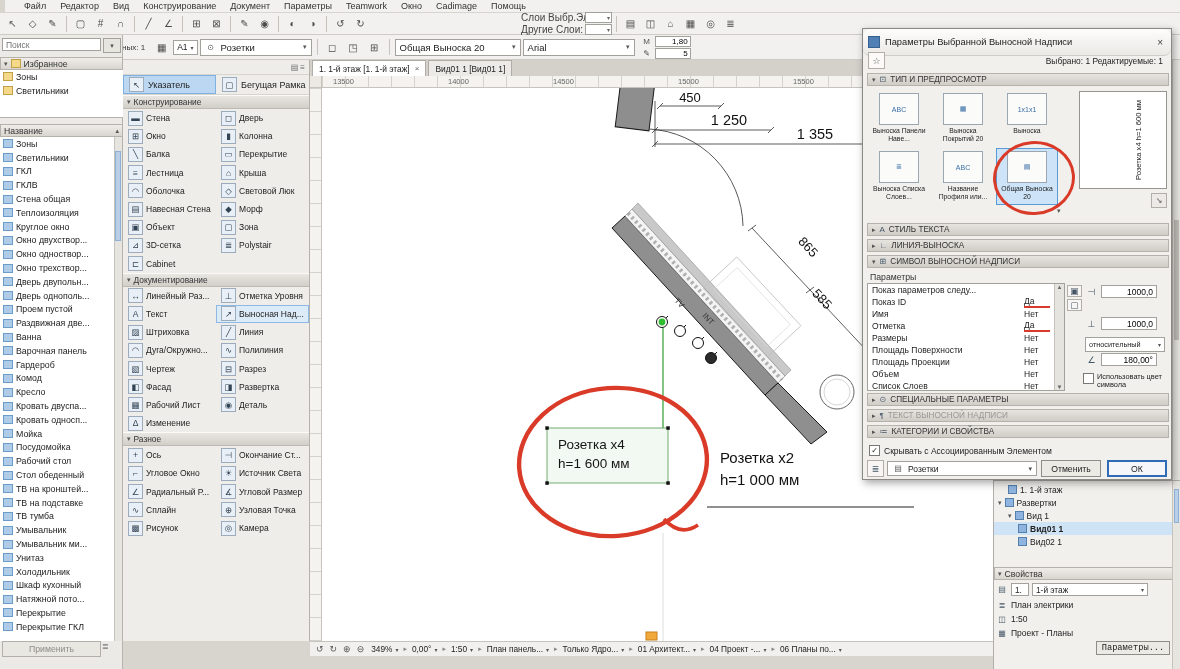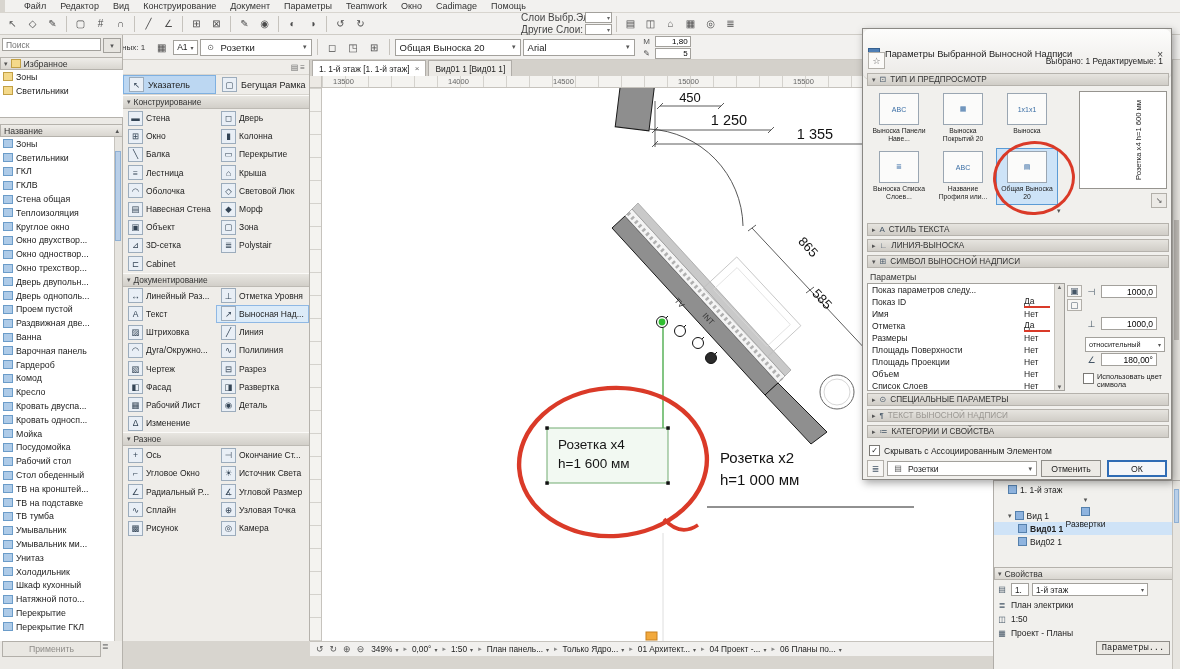--- a/index.html
+++ b/index.html
@@ -60,21 +60,21 @@
   .tab .x{font-size:8px;color:#666;}
   #corner{position:absolute;left:0;top:16px;width:12px;height:12px;background:#ece9e4;border-right:1px solid #c6c3bd;border-bottom:1px solid #c6c3bd;box-sizing:border-box;}
   #hruler{position:absolute;left:12px;top:16px;right:0;height:12px;background:#f4f3f0;border-bottom:1px solid #c6c3bd;box-sizing:border-box;background-image:repeating-linear-gradient(90deg,#d4d2cd 0 1px,transparent 1px 23px);}
   .rnum{position:absolute;top:1px;font-size:7.5px;color:#666;}
   #vruler{position:absolute;left:0;top:28px;width:12px;bottom:0;background:#f4f3f0;border-right:1px solid #c6c3bd;box-sizing:border-box;background-image:repeating-linear-gradient(180deg,#d4d2cd 0 1px,transparent 1px 23px);}
   #drawing{position:absolute;left:12px;top:28px;}
   #canvas-vscroll{position:absolute;right:0;top:60px;width:8px;bottom:28px;background:#e7e5e0;border-left:1px solid #c6c3bd;box-sizing:border-box;z-index:2;}
   #canvas-vthumb{position:absolute;left:1px;top:160px;width:5px;height:120px;background:#c0bdb7;}
   
   #dialog{position:absolute;left:862px;top:28px;width:310px;height:452px;background:#f1f0ed;border:1px solid #8a8884;box-shadow:2px 3px 8px rgba(0,0,0,.35);box-sizing:border-box;z-index:4;}
-  #dlg-title{height:18px;background:linear-gradient(#fdfdfc,#ebe9e6);border-bottom:1px solid #cfcdc8;display:flex;align-items:center;padding:16px 5px;gap:5px;font-size:9.3px;color:#222;border-radius:7px;}
+  #dlg-title{height:18px;background:linear-gradient(#fdfdfc,#ebe9e6);border-bottom:1px solid #cfcdc8;display:flex;align-items:center;padding:4px 5px;gap:5px;font-size:9.3px;color:#222;border-radius:7px;}
   #dlg-app-ico{width:10px;height:10px;background:#4f7fb5;border:1px solid #35608f;flex:none;}
   #dlg-close{margin-left:auto;font-size:10px;color:#444;padding:0 3px;}
   #dlg-star{position:absolute;left:5px;top:23px;width:15px;height:15px;border:1px solid #b2afa9;background:#fbfaf8;font-size:9px;display:flex;align-items:center;justify-content:center;color:#555;}
   #dlg-selinfo{position:absolute;right:8px;top:27px;font-size:8.4px;color:#222;}
   .secbar{position:absolute;left:4px;width:302px;height:13px;background:linear-gradient(#e6e4df,#d0cdc7);border:1px solid #b5b2ac;display:flex;align-items:center;gap:4px;font-size:8.2px;color:#333;padding:0 4px;box-sizing:border-box;white-space:nowrap;}
   .secbar .secico{font-size:8px;color:#456;}
   .secbar.disabled{color:#9a9792;}
   #preset-grid{position:absolute;left:4px;top:60px;width:196px;height:118px;display:flex;flex-wrap:wrap;align-content:flex-start;}
   .preset{width:62px;height:57px;margin:1px 1px 0 1px;display:flex;flex-direction:column;align-items:center;border:1px solid transparent;box-sizing:border-box;}
   .preset.psel{background:#cde3f7;border-color:#5b9bd5;}
@@ -875,21 +875,21 @@
     <div id="btn-cancel" class="btn">Отменить</div>
     <div id="btn-ok" class="btn">ОК</div>
   </div>
 
   <div id="navigator">
     <div id="nav-tree">
         <div class="trow" style="padding-left: 14px;">
           <span class="tico2"></span>
           <span>1. 1-й этаж</span>
         </div>
-        <div class="trow" style="padding-left: 4px; flex-direction: column;">
+        <div class="trow" style="padding-left: 4px;">
           <span class="caret">▾</span>
           <span class="tico2"></span>
           <span>Развертки</span>
         </div>
         <div class="trow" style="padding-left: 14px;">
           <span class="caret">▾</span>
           <span class="tico2"></span>
           <span>Вид 1</span>
         </div>
         <div class="trow tsel" style="padding-left: 24px;">

